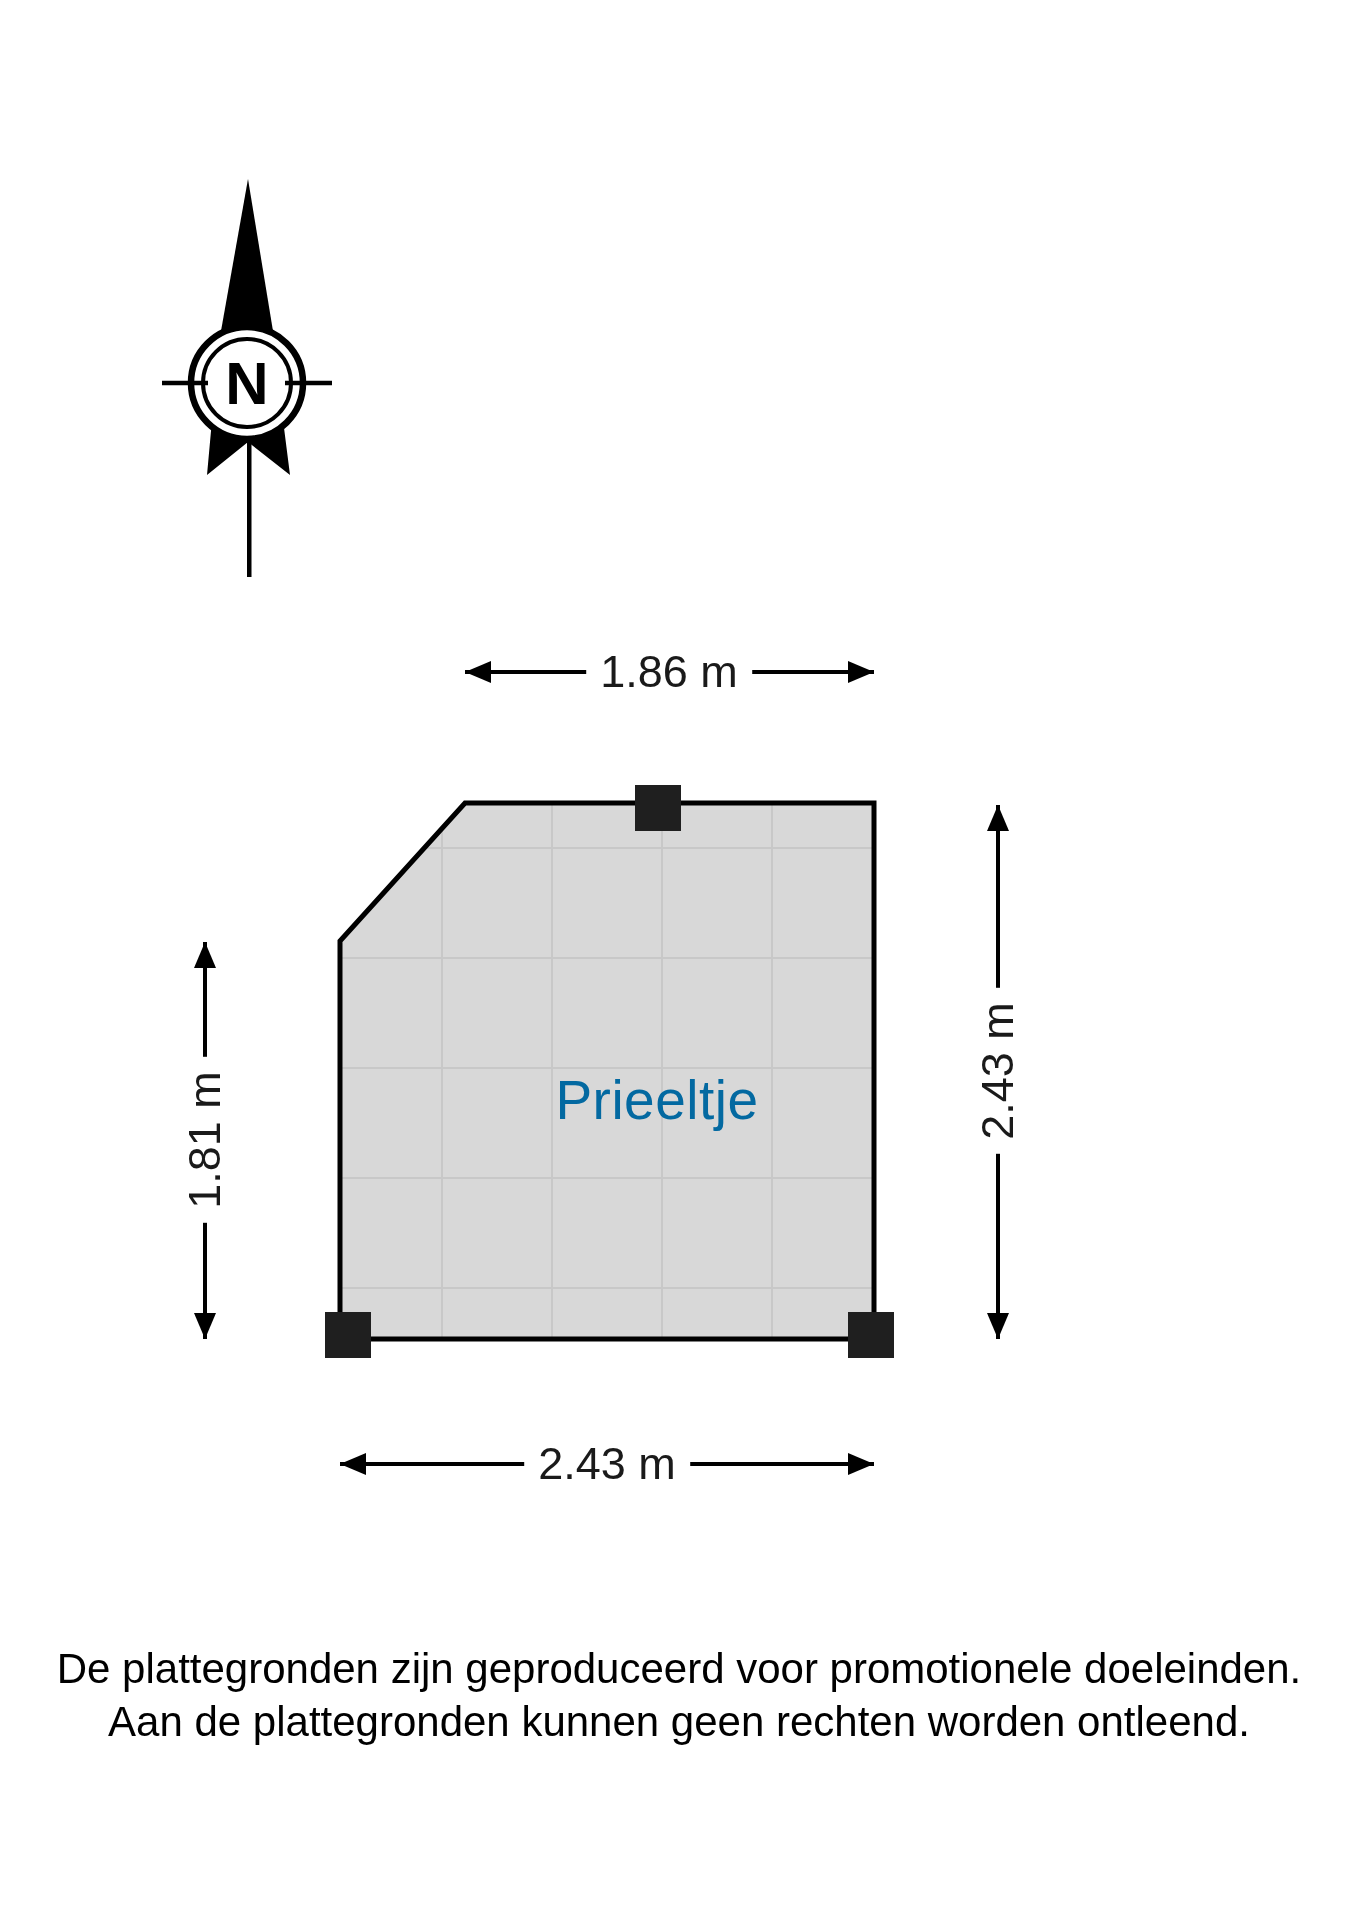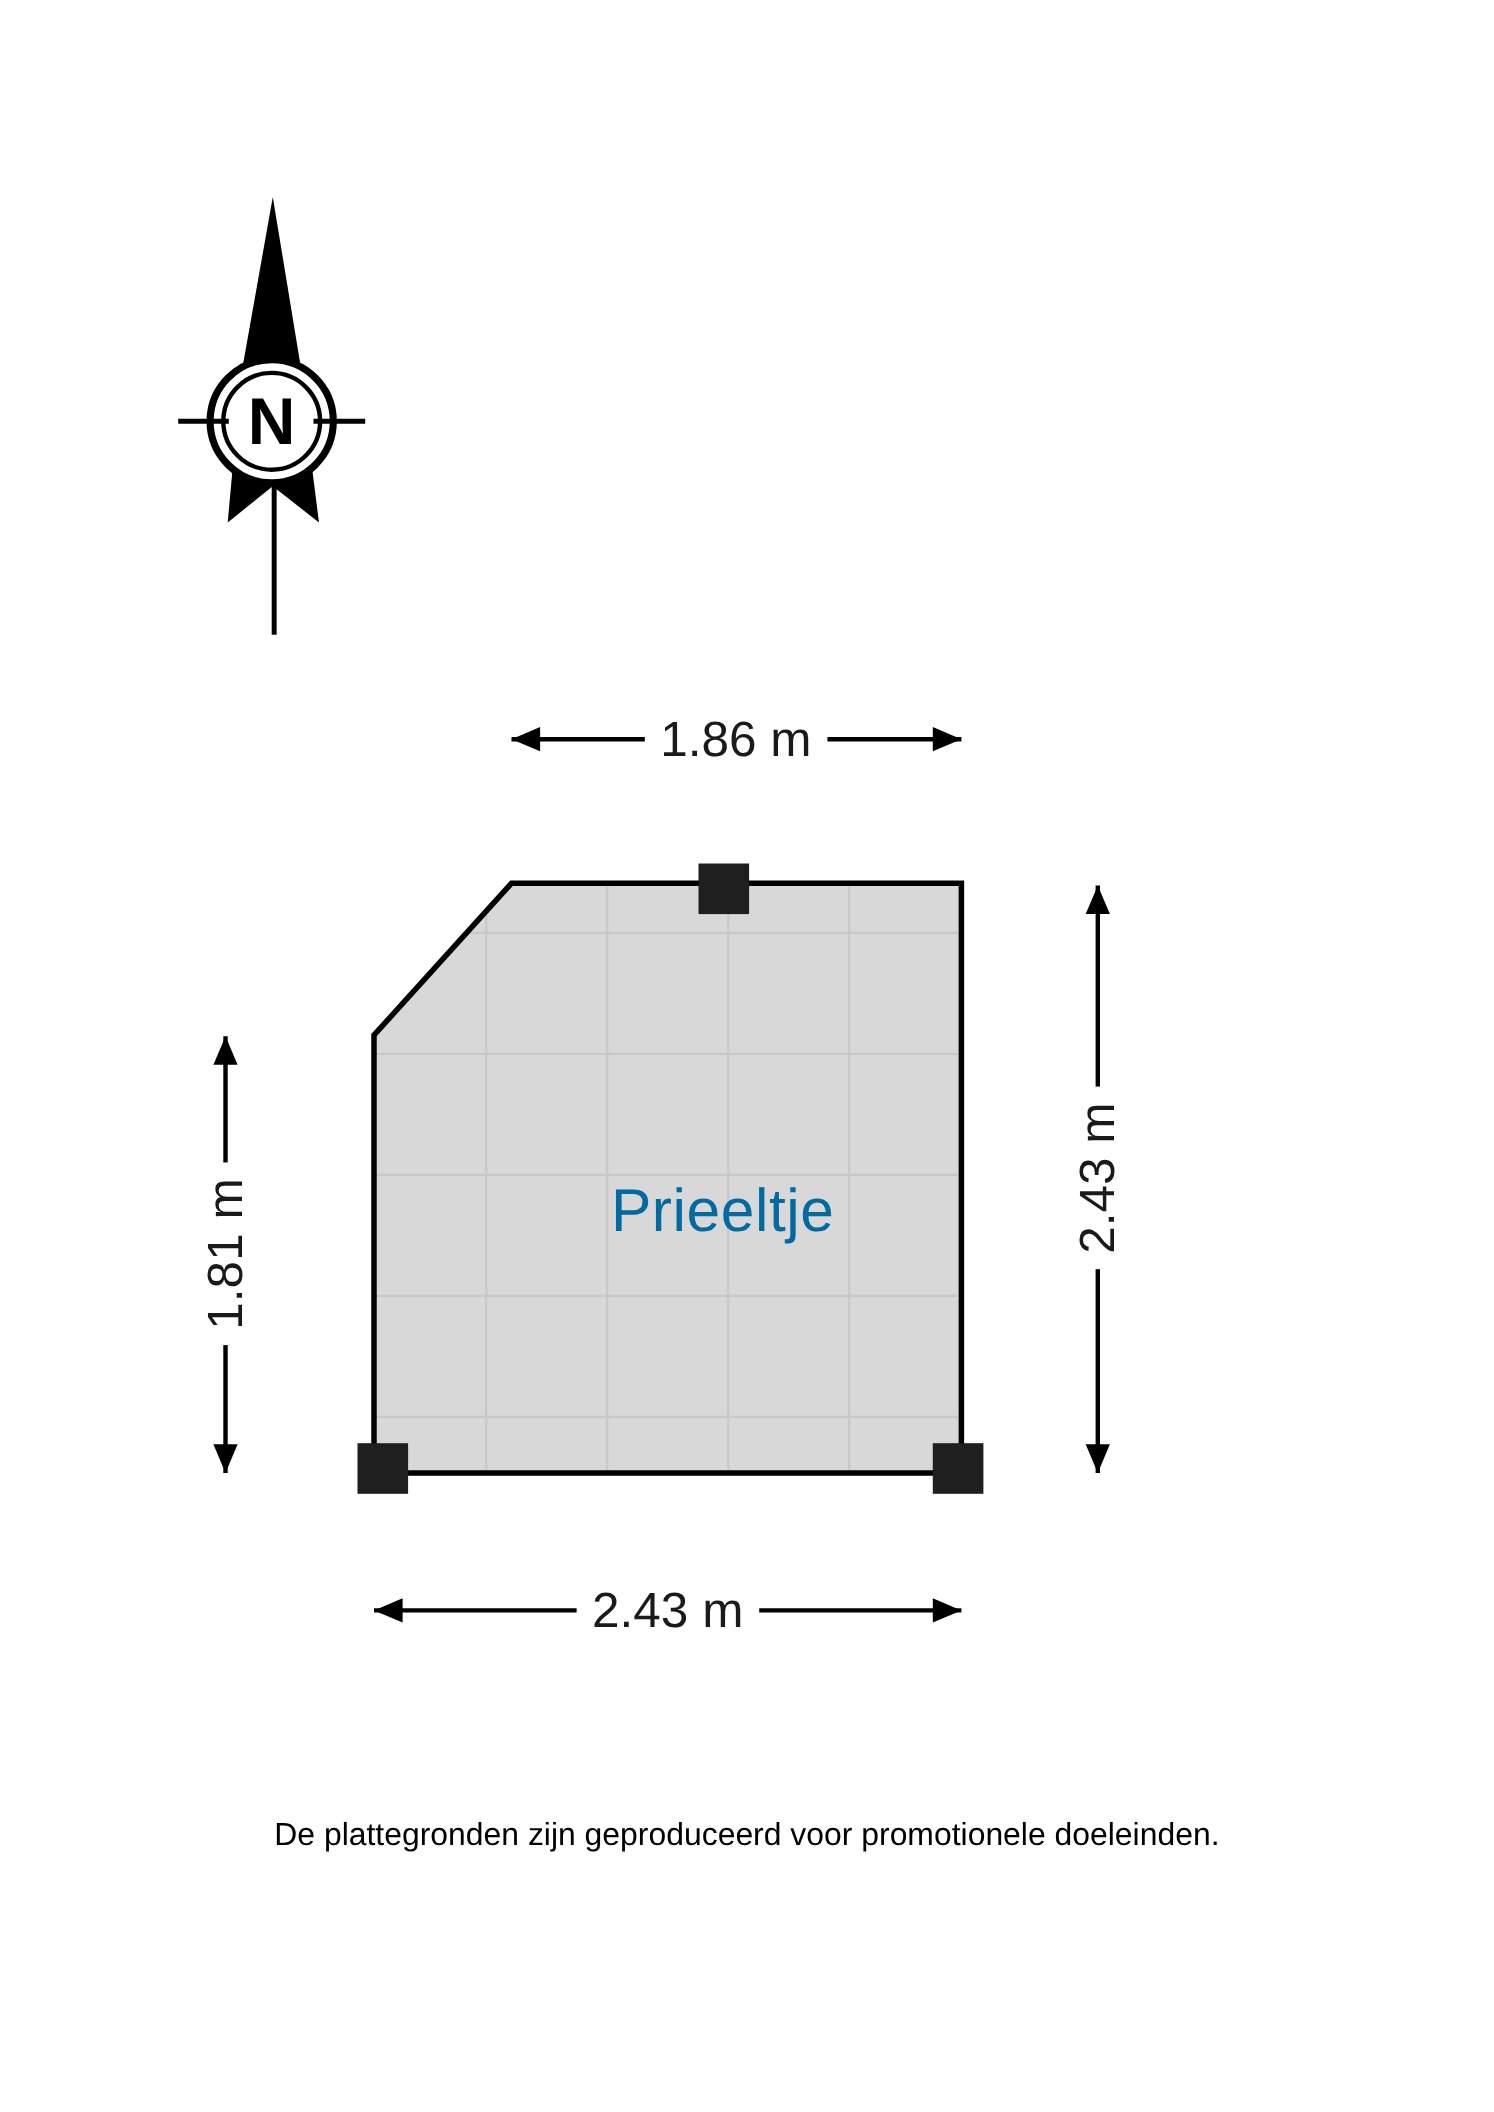--- a/index.html
+++ b/index.html
@@ -33,21 +33,21 @@
     font-size: 55px;
     letter-spacing: 0.5px;
     color: #0369a1;
     white-space: nowrap;
   }
   .disclaimer {
     position: absolute;
     left: 0; right: 0;
     top: 1642px;
     text-align: center;
-    font-size: 29px;
+    font-size: 42px;
     line-height: 53px;
     color: #000;
   }
 </style>
 </head>
 <body>
 
 <div id="app">
 
   <svg id="drawing" width="1358" height="1920" viewBox="0 0 1358 1920">
@@ -115,15 +115,16 @@
 
   <div class="dim-label h" style="left:669px; top:672px;text-align:center;">1.86 m</div>
   <div class="dim-label h" style="left:607px; top:1464px;">2.43 m</div>
   <div class="dim-label v" style="left:205px; top:1140px;">1.81 m</div>
   <div class="dim-label v" style="left:998px; top:1071px;">2.43 m</div>
 
   <div class="room-label" style="left:657px; top:1100px;">Prieeltje</div>
 
   <div class="disclaimer">
     <div>De plattegronden zijn geproduceerd voor promotionele doeleinden.</div>
+    <div>Aan de plattegronden kunnen geen rechten worden ontleend.</div>
   </div>
 
 </div>
 
 </body></html>

